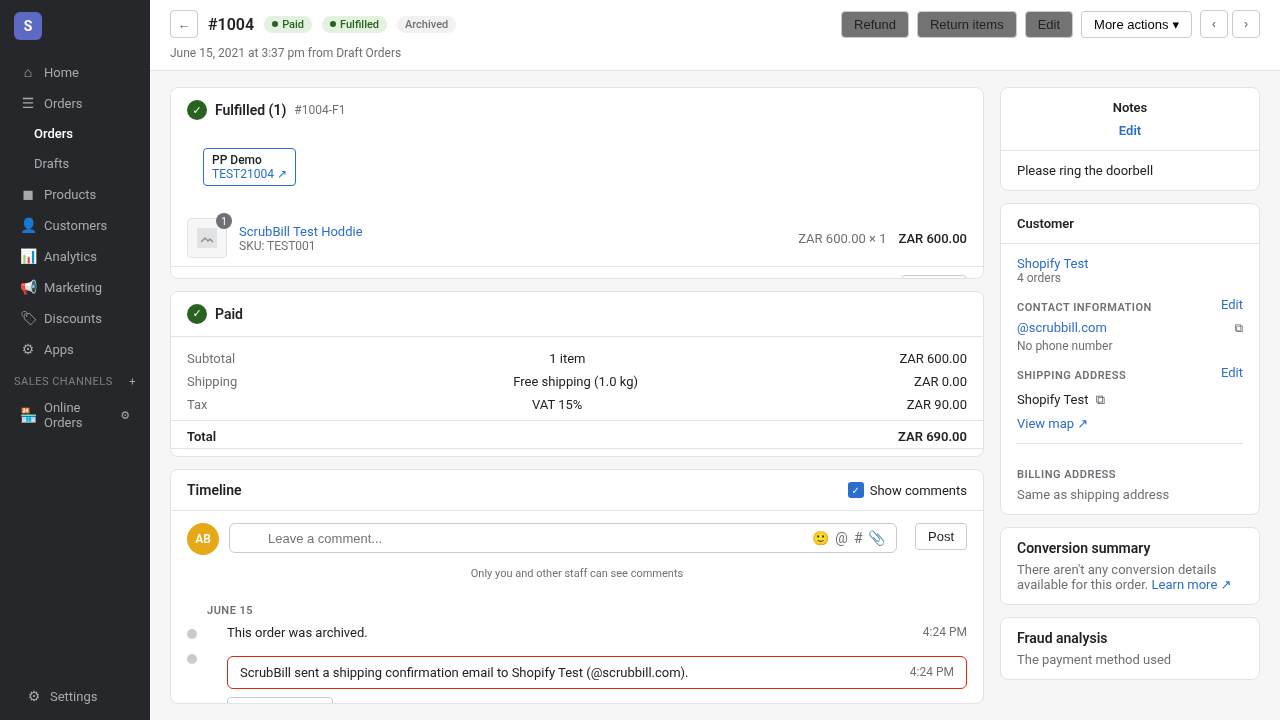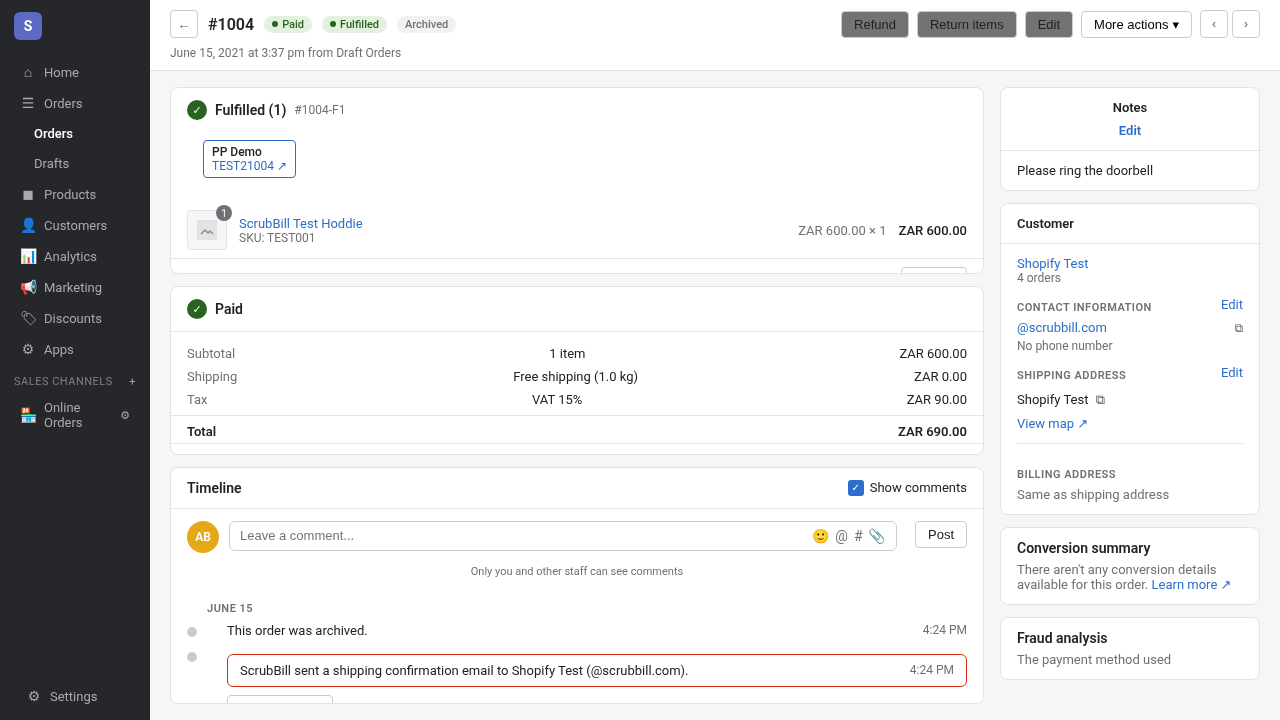--- a/index.html
+++ b/index.html
@@ -46,21 +46,21 @@
     .card { background: white; border: 1px solid #e1e3e5; border-radius: 8px; overflow: hidden; }
     .card-header { padding: 12px 16px; border-bottom: 1px solid #e1e3e5; display: flex; align-items: center; gap: 8px; }
     .card-body { padding: 16px; }
     
     
     .fulfilled-header { display: flex; align-items: center; gap: 8px; padding: 12px 16px; }
     .fulfilled-icon { width: 20px; height: 20px; border-radius: 50%; background: #2a6321; display: flex; align-items: center; justify-content: center; color: white; font-size: 11px; }
     .fulfilled-title { font-weight: 600; font-size: 14px; }
     .fulfilled-sub { font-size: 12px; color: #6d7175; }
     
-    .pp-demo-box { border: 1.5px solid #2c6ecb; border-radius: 4px; padding: 4px 8px; margin: 8px 16px 12px; display: inline-block; }
+    .pp-demo-box { border: 1.5px solid #2c6ecb; border-radius: 4px; padding: 4px 8px; margin: 16px 16px 12px; display: inline-block; }
     .pp-demo-title { font-size: 12px; font-weight: 500; color: #202223; }
     .pp-demo-link { font-size: 12px; color: #2c6ecb; text-decoration: none; display: flex; align-items: center; gap: 2px; }
     
     .product-row { display: flex; align-items: center; padding: 8px 16px; gap: 12px; }
     .product-img { width: 40px; height: 40px; border: 1px solid #e1e3e5; border-radius: 4px; background: #f6f6f7; display: flex; align-items: center; justify-content: center; position: relative; flex-shrink: 0; }
     .product-badge { position: absolute; top: -6px; right: -6px; width: 16px; height: 16px; background: #6d7175; border-radius: 50%; color: white; font-size: 10px; display: flex; align-items: center; justify-content: center; }
     .product-info { flex: 1; }
     .product-name { color: #2c6ecb; font-size: 13px; }
     .product-sku { font-size: 12px; color: #6d7175; }
     .product-price { font-size: 13px; color: #6d7175; }
@@ -80,21 +80,21 @@
     
     
     .timeline-header { display: flex; align-items: center; justify-content: space-between; padding: 12px 16px; border-bottom: 1px solid #e1e3e5; }
     .show-comments { display: flex; align-items: center; gap: 6px; font-size: 13px; }
     .checkbox { width: 16px; height: 16px; border-radius: 3px; background: #2c6ecb; display: flex; align-items: center; justify-content: center; }
     .checkbox-check { color: white; font-size: 10px; }
     
     .comment-area { padding: 12px 16px; display: flex; gap: 10px; align-items: flex-start; }
     .avatar { width: 32px; height: 32px; border-radius: 50%; background: #e6a817; display: flex; align-items: center; justify-content: center; color: white; font-size: 12px; font-weight: 600; flex-shrink: 0; }
     .comment-input-wrap { flex: 1; border: 1px solid #c9cccf; border-radius: 6px; display: flex; align-items: center; padding: 6px 10px; }
-    .comment-input { flex: 1; border: none; outline: none; font-size: 13px; color: #1d4ed8; background: transparent; }
+    .comment-input { flex: 1; border: none; outline: none; font-size: 13px; color: #1d4ed8; background: transparent; margin-left: 28px; }
     .comment-icons { display: flex; gap: 6px; align-items: center; color: #6d7175; font-size: 14px; }
     .post-btn { padding: 5px 12px; border: 1px solid #c9cccf; border-radius: 4px; background: white; cursor: pointer; font-size: 13px; color: #202223; margin-left: 8px; }
     .comment-hint { text-align: center; font-size: 11px; color: #6d7175; padding: 0 16px 8px; }
     
     .timeline-body { padding: 8px 16px; }
     .timeline-date-label { font-size: 11px; font-weight: 600; color: #6d7175; text-transform: uppercase; letter-spacing: 0.5px; margin: 8px 0; padding-left: 20px; }
     .timeline-item { display: flex; gap: 30px; align-items: flex-start; margin-bottom: 10px; }
     .timeline-dot { width: 10px; height: 10px; border-radius: 50%; background: #c9cccf; flex-shrink: 0; margin-top: 4px; }
     .timeline-content { flex: 1; }
     .timeline-text { font-size: 13px; color: #202223; }

